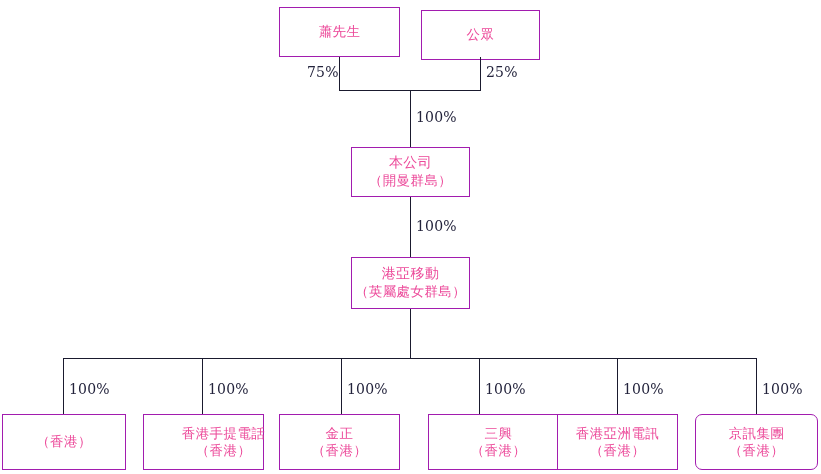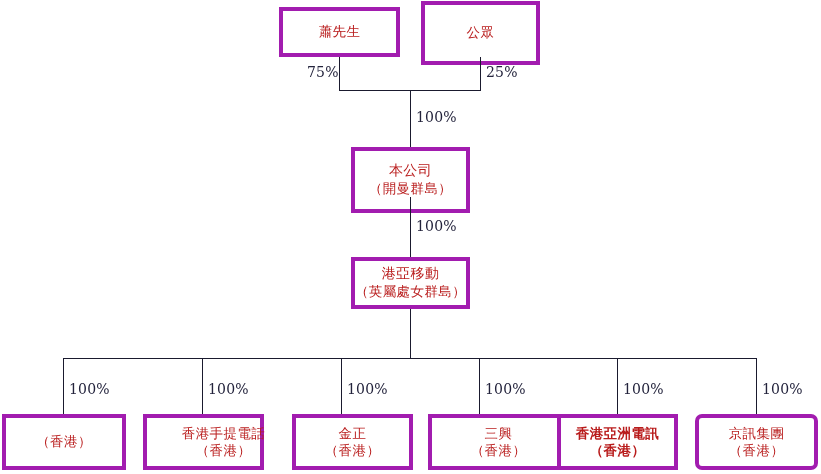--- a/index.html
+++ b/index.html
@@ -12,27 +12,27 @@
     position: relative;
     width: 821px;
     height: 474px;
     background: #ffffff;
     font-family: "DejaVu Serif", "Liberation Serif", serif;
     overflow: hidden;
   }
   .node {
     position: absolute;
     box-sizing: border-box;
-    border: 4px solid #a21caf;
+    border: 1px solid #a21caf;
     background: #ffffff;
     display: flex;
     flex-direction: column;
     align-items: center;
     justify-content: center;
-    color: #b91c1c;
+    color: #ec4899;
     line-height: 1.28;
     text-align: center;
   }
   .node .line1 {
     font-size: 13.5px;
     letter-spacing: 0.4px;
     white-space: nowrap;
   }
   .node .line2 {
     font-size: 13.5px;
@@ -57,35 +57,35 @@
 </style>
 </head>
 <body>
 
 <div id="chart-root">
 
   <div class="node" style="left:279px; top:7px; width:121px; height:50px;">
     <div class="line1">蕭先生</div>
   </div>
 
-  <div class="node" style="left:421px; top:1px; width:119px; height:64px;">
+  <div class="node" style="left:421px; top:10px; width:119px; height:50px;">
     <div class="line1">公眾</div>
   </div>
 
   <div class="conn v" style="left:339px; top:57px; height:33px;"></div>
   <div class="conn v" style="left:480px; top:57px; height:33px;"></div>
   <div class="conn h" style="left:339px; top:90px; width:142px;"></div>
 
   <div class="pct" style="left:307px; top:64px;">75%</div>
   <div class="pct" style="left:486px; top:64px;">25%</div>
 
   <div class="conn v" style="left:410px; top:90px; height:57px;"></div>
   <div class="pct" style="left:416px; top:109px;">100%</div>
 
-  <div class="node tall" style="left:351px; top:147px; width:119px; height:66px;">
+  <div class="node tall" style="left:351px; top:147px; width:119px; height:50px;">
     <div class="line1">本公司</div>
     <div class="line2">（開曼群島）</div>
   </div>
 
   <div class="conn v" style="left:410px; top:197px; height:60px;"></div>
   <div class="pct" style="left:416px; top:218px;">100%</div>
 
   <div class="node tall" style="left:351px; top:257px; width:119px; height:52px;">
     <div class="line1">港亞移動</div>
     <div class="line2">（英屬處女群島）</div>
@@ -110,31 +110,31 @@
 
   <div class="node" style="left:2px; top:414px; width:124px; height:56px;">
     <div class="line2">（香港）</div>
   </div>
 
   <div class="node" style="left:143px; top:414px; width:121px; height:56px;padding-left:40px;">
     <div class="line1">香港手提電話</div>
     <div class="line2">（香港）</div>
   </div>
 
-  <div class="node" style="left:292px; top:414px; width:121px; height:56px;">
+  <div class="node" style="left:279px; top:414px; width:121px; height:56px;">
     <div class="line1">金正</div>
     <div class="line2">（香港）</div>
   </div>
 
   <div class="node" style="left:428px; top:414px; width:141px; height:56px;">
     <div class="line1">三興</div>
     <div class="line2">（香港）</div>
   </div>
 
-  <div class="node" style="left:557px; top:414px; width:121px; height:56px;font-weight:bold;">
+  <div class="node" style="left:557px; top:414px; width:121px; height:56px;">
     <div class="line1">香港亞洲電訊</div>
     <div class="line2">（香港）</div>
   </div>
 
   <div class="node" style="left:695px; top:414px; width:123px; height:56px;border-radius:7px;">
     <div class="line1">京訊集團</div>
     <div class="line2">（香港）</div>
   </div>
 
 </div>

